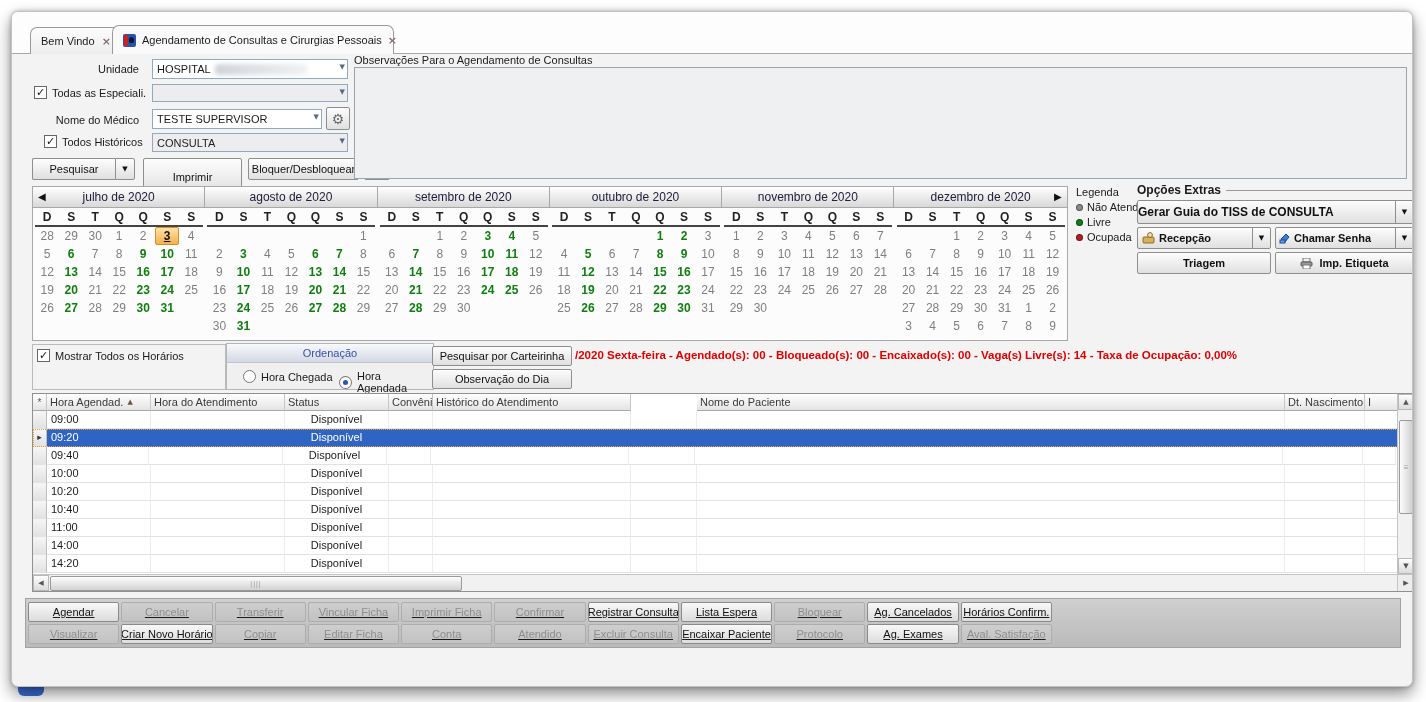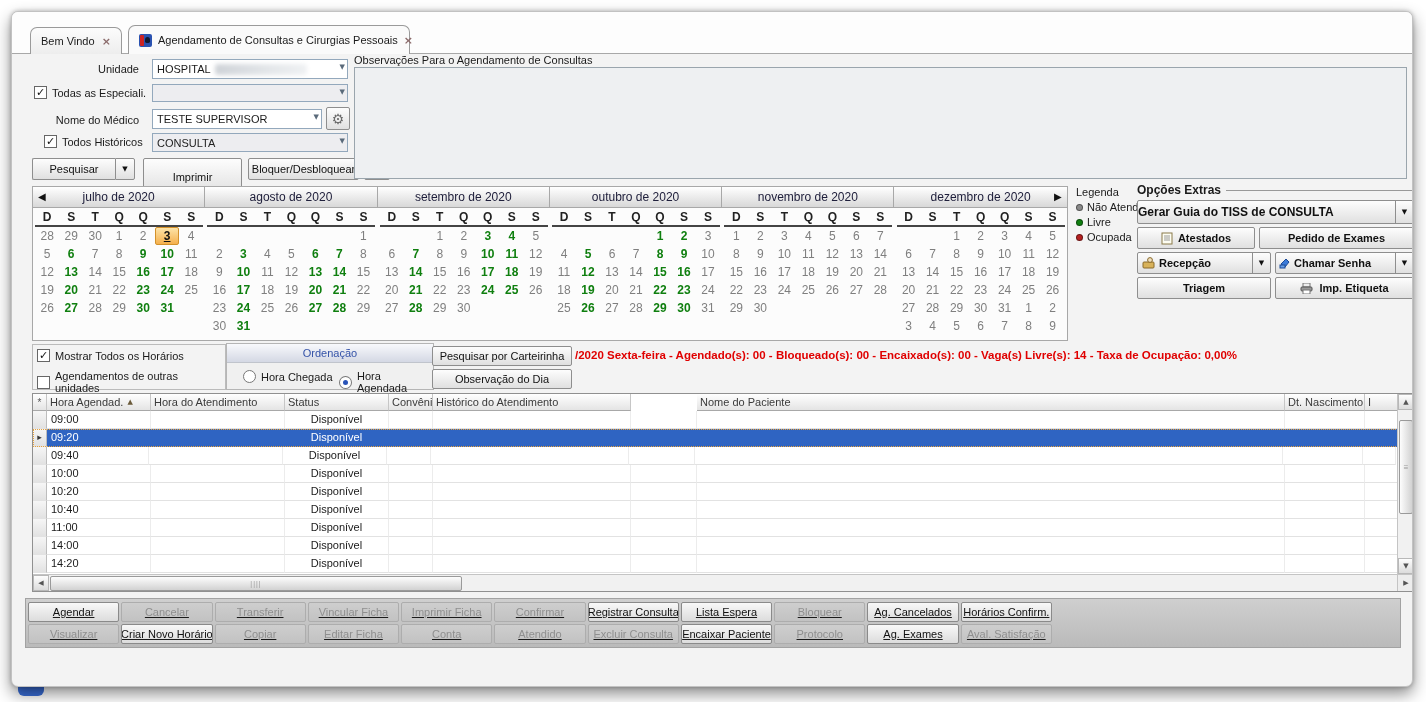--- a/index.html
+++ b/index.html
@@ -3,21 +3,21 @@
 <meta charset="utf-8">
 <style>
   * { box-sizing: border-box; margin:0; padding:0; }
   html,body { width:1426px; height:702px; background:#fff; font-family:"Liberation Sans","DejaVu Sans",sans-serif; font-size:11px; color:#1a1a1a; overflow:hidden;}
   .peek { position:absolute; left:18px; top:672px; width:26px; height:24px; background:#3a6ed8; border-radius:6px; z-index:0;}
   .app { position:absolute; left:11px; top:11px; width:1402px; height:676px; background:#f3f3f3; border:1px solid #c2c2c2; border-radius:7px; box-shadow:0 7px 16px rgba(0,0,0,.45), 0 0 4px rgba(0,0,0,.25); z-index:1; overflow:hidden;}
   
   .tabstrip { position:absolute; left:0; top:0; width:100%; height:42px; background:#fdfdfd; border-bottom:1px solid #a8a8a8;}
   .tab { position:absolute; top:15px; height:27px; border:1px solid #9a9a9a; border-bottom:none; border-radius:7px 7px 0 0; display:flex; align-items:center; gap:6px; padding:0 10px; background:linear-gradient(#fcfcfc,#ededed); cursor:default;}
   .tab.inactive { left:18px; width:92px; }
-  .tab.active { left:116px; width:282px; background:#fafafa; height:29px; top:13px; z-index:2;}
+  .tab.active { left:100px; width:282px; background:#fafafa; height:29px; top:13px; z-index:2;}
   .tab-label { white-space:nowrap; }
   .tab-close { color:#8a6a6a; font-weight:bold; font-family:"DejaVu Sans",sans-serif; font-size:11px; margin-left:auto;}
   .tab-icon { width:13px; height:13px; display:inline-block; position:relative; background:#2a52b0; border-radius:2px; flex:0 0 13px;}
   .tab-icon:before { content:""; position:absolute; left:1px; top:1px; width:4px; height:11px; background:#cc2222; border-radius:1px;}
   .tab-icon:after { content:""; position:absolute; right:2px; top:3px; width:5px; height:6px; background:#101830; border-radius:50% 50% 30% 30%;}
   
   .flabel { position:absolute; width:127px; text-align:right; line-height:20px;}
   .combo { position:absolute; height:20px; background:#fff; border:1px solid #93a8bc; display:flex; align-items:center; padding:0 18px 0 4px; white-space:nowrap;}
   .combo .arr { position:absolute; right:2px; top:3px; font-size:7px; color:#5a6a7a; font-family:"DejaVu Sans",sans-serif;}
   .combo.dis { background:#ededf0; color:#777; }
@@ -544,32 +544,20 @@
     <div class="ex-title">
         <span>Opções Extras</span>
       </div>
     <div class="ex-row">
       <div class="btn grow" style="height:24px;font-weight:bold;font-size:12px;padding:0;display:flex;">
         <span class="grow">Gerar Guia do TISS de CONSULTA</span>
         <span class="mini-drop">▼</span>
       </div>
     </div>
     <div class="ex-row">
-      <div class="btn" style="width:118px;gap:5px;">
-        <svg class="icon-svg" width="12" height="13">
-            <rect x="1" y="1" width="10" height="11" fill="#fdfdf2" stroke="#8a7a4a"></rect>
-            <line x1="3" y1="4" x2="9" y2="4" stroke="#999"></line>
-            <line x1="3" y1="6" x2="9" y2="6" stroke="#999"></line>
-            <line x1="3" y1="8" x2="9" y2="8" stroke="#999"></line>
-          </svg>
-        <span>Atestados</span>
-      </div>
-      <div class="btn grow">Pedido de Exames</div>
-    </div>
-    <div class="ex-row">
       <div class="btn" style="width:134px;gap:4px;padding:0 0 0 4px;">
         <svg class="icon-svg" width="13" height="12">
             <rect x="1" y="5" width="11" height="6" rx="1" fill="#d8b25a" stroke="#8a6a2a"></rect>
             <circle cx="8" cy="3" r="2.4" fill="#f0e0c0" stroke="#8a6a2a"></circle>
           </svg>
         <span class="grow">Recepção</span>
         <span class="mini-drop">▼</span>
       </div>
       <div class="btn grow" style="gap:3px;padding:0 0 0 3px;">
         <svg class="icon-svg" width="12" height="12">
@@ -590,24 +578,20 @@
           </svg>
         <span>Imp. Etiqueta</span>
       </div>
     </div>
   </div>
 
   <div class="fbox">
     <div class="chk" style="left:4px;top:4px;">
       <span class="box">✓</span>
       <span>Mostrar Todos os Horários</span>
-    </div>
-    <div class="chk" style="left:4px;top:25px;">
-      <span class="box"></span>
-      <span>Agendamentos de outras unidades</span>
     </div>
   </div>
   <div class="ord">
     <div class="ord-head">Ordenação</div>
     <div class="radio" style="left:16px;top:26px;">
       <span class="rb"></span>
       <span>Hora Chegada</span>
     </div>
     <div class="radio on" style="left:112px;top:26px;">
       <span class="rb"></span>

